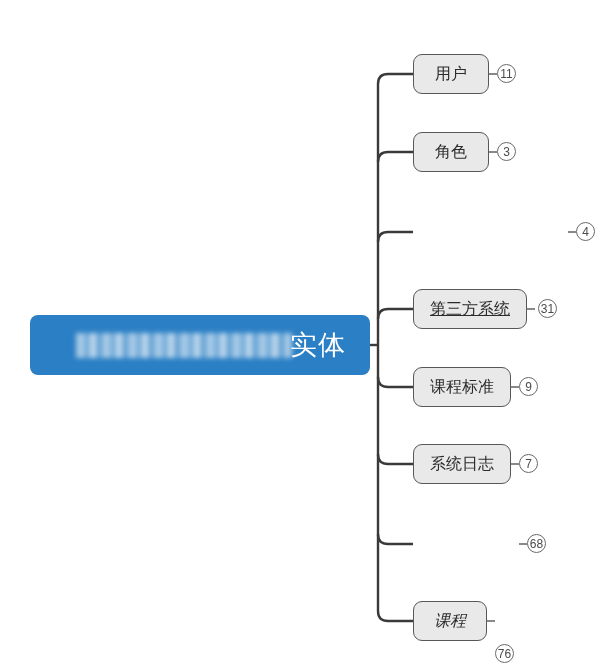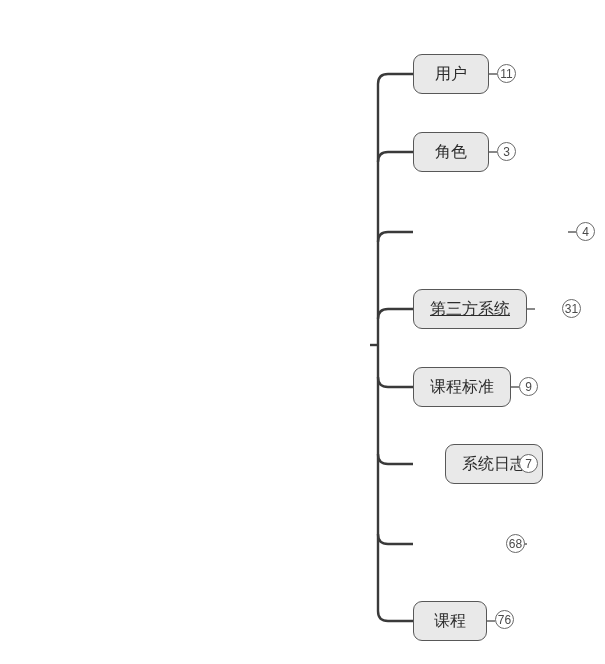--- a/index.html
+++ b/index.html
@@ -140,20 +140,24 @@
     <path d="M489 74 L497 74" fill="none" stroke="#6a6a6a" stroke-width="1.6"></path>
     <path d="M489 152 L497 152" fill="none" stroke="#6a6a6a" stroke-width="1.6"></path>
     <path d="M568 232 L576 232" fill="none" stroke="#6a6a6a" stroke-width="1.6"></path>
     <path d="M527 309 L535 309" fill="none" stroke="#6a6a6a" stroke-width="1.6"></path>
     <path d="M511 387 L519 387" fill="none" stroke="#6a6a6a" stroke-width="1.6"></path>
     <path d="M511 464 L519 464" fill="none" stroke="#6a6a6a" stroke-width="1.6"></path>
     <path d="M519 544 L527 544" fill="none" stroke="#6a6a6a" stroke-width="1.6"></path>
     <path d="M487 621 L495 621" fill="none" stroke="#6a6a6a" stroke-width="1.6"></path>
   </svg>
 
+  <div id="root-node">
+    <div id="root-redacted"></div>
+    <span id="root-label">实体</span>
+  </div>
 
   <div class="child-node" style="left:413px; top:54px; width:76px;">
     <span class="child-label">用户</span>
   </div>
   <div class="count-badge" style="left:497px; top:64px;">
     <span>11</span>
   </div>
 
   <div class="child-node" style="left:413px; top:132px; width:76px;text-align:center;">
     <span class="child-label">角色</span>
@@ -162,42 +166,42 @@
     <span>3</span>
   </div>
 
   <div class="count-badge" style="left:576px; top:222px;">
     <span>4</span>
   </div>
 
   <div class="child-node" style="left:413px; top:289px; width:114px;text-decoration:underline;">
     <span class="child-label">第三方系统</span>
   </div>
-  <div class="count-badge" style="left:562px; top:299px;">
+  <div class="count-badge" style="left:538px; top:299px;">
     <span>31</span>
   </div>
 
   <div class="child-node" style="left:413px; top:367px; width:98px;">
     <span class="child-label">课程标准</span>
   </div>
   <div class="count-badge" style="left:519px; top:377px;">
     <span>9</span>
   </div>
 
-  <div class="child-node" style="left:413px; top:444px; width:98px;margin-left:32px;">
+  <div class="child-node" style="left:413px; top:444px; width:98px;">
     <span class="child-label">系统日志</span>
   </div>
   <div class="count-badge" style="left:519px; top:454px;">
     <span>7</span>
   </div>
 
-  <div class="count-badge" style="left:506px; top:534px;">
+  <div class="count-badge" style="left:527px; top:534px;">
     <span>68</span>
   </div>
 
-  <div class="child-node" style="left:413px; top:601px; width:74px;">
+  <div class="child-node" style="left:413px; top:601px; width:74px;font-style:italic;">
     <span class="child-label">课程</span>
   </div>
-  <div class="count-badge" style="left:495px; top:610px;">
+  <div class="count-badge" style="left:495px; top:644px;">
     <span>76</span>
   </div>
 
 </div>
 
 </body></html>

